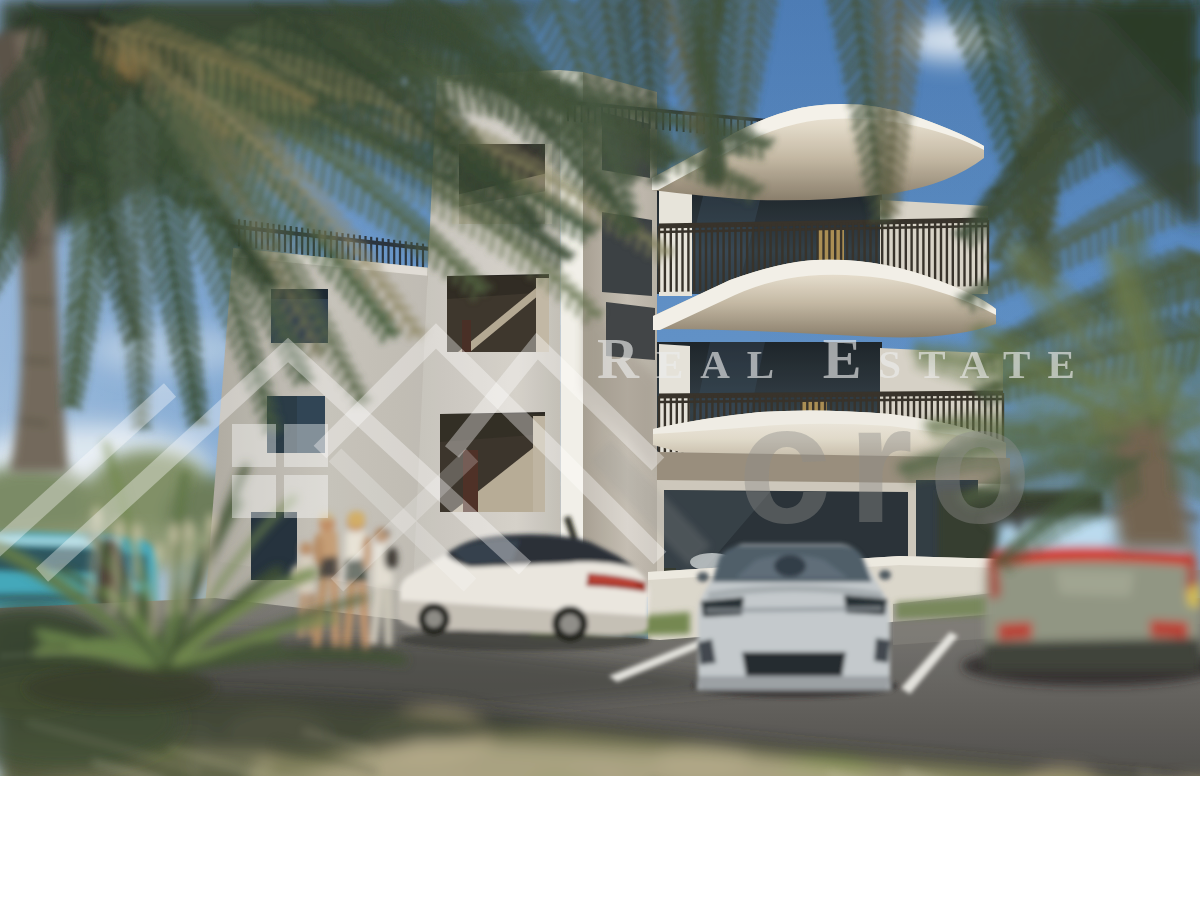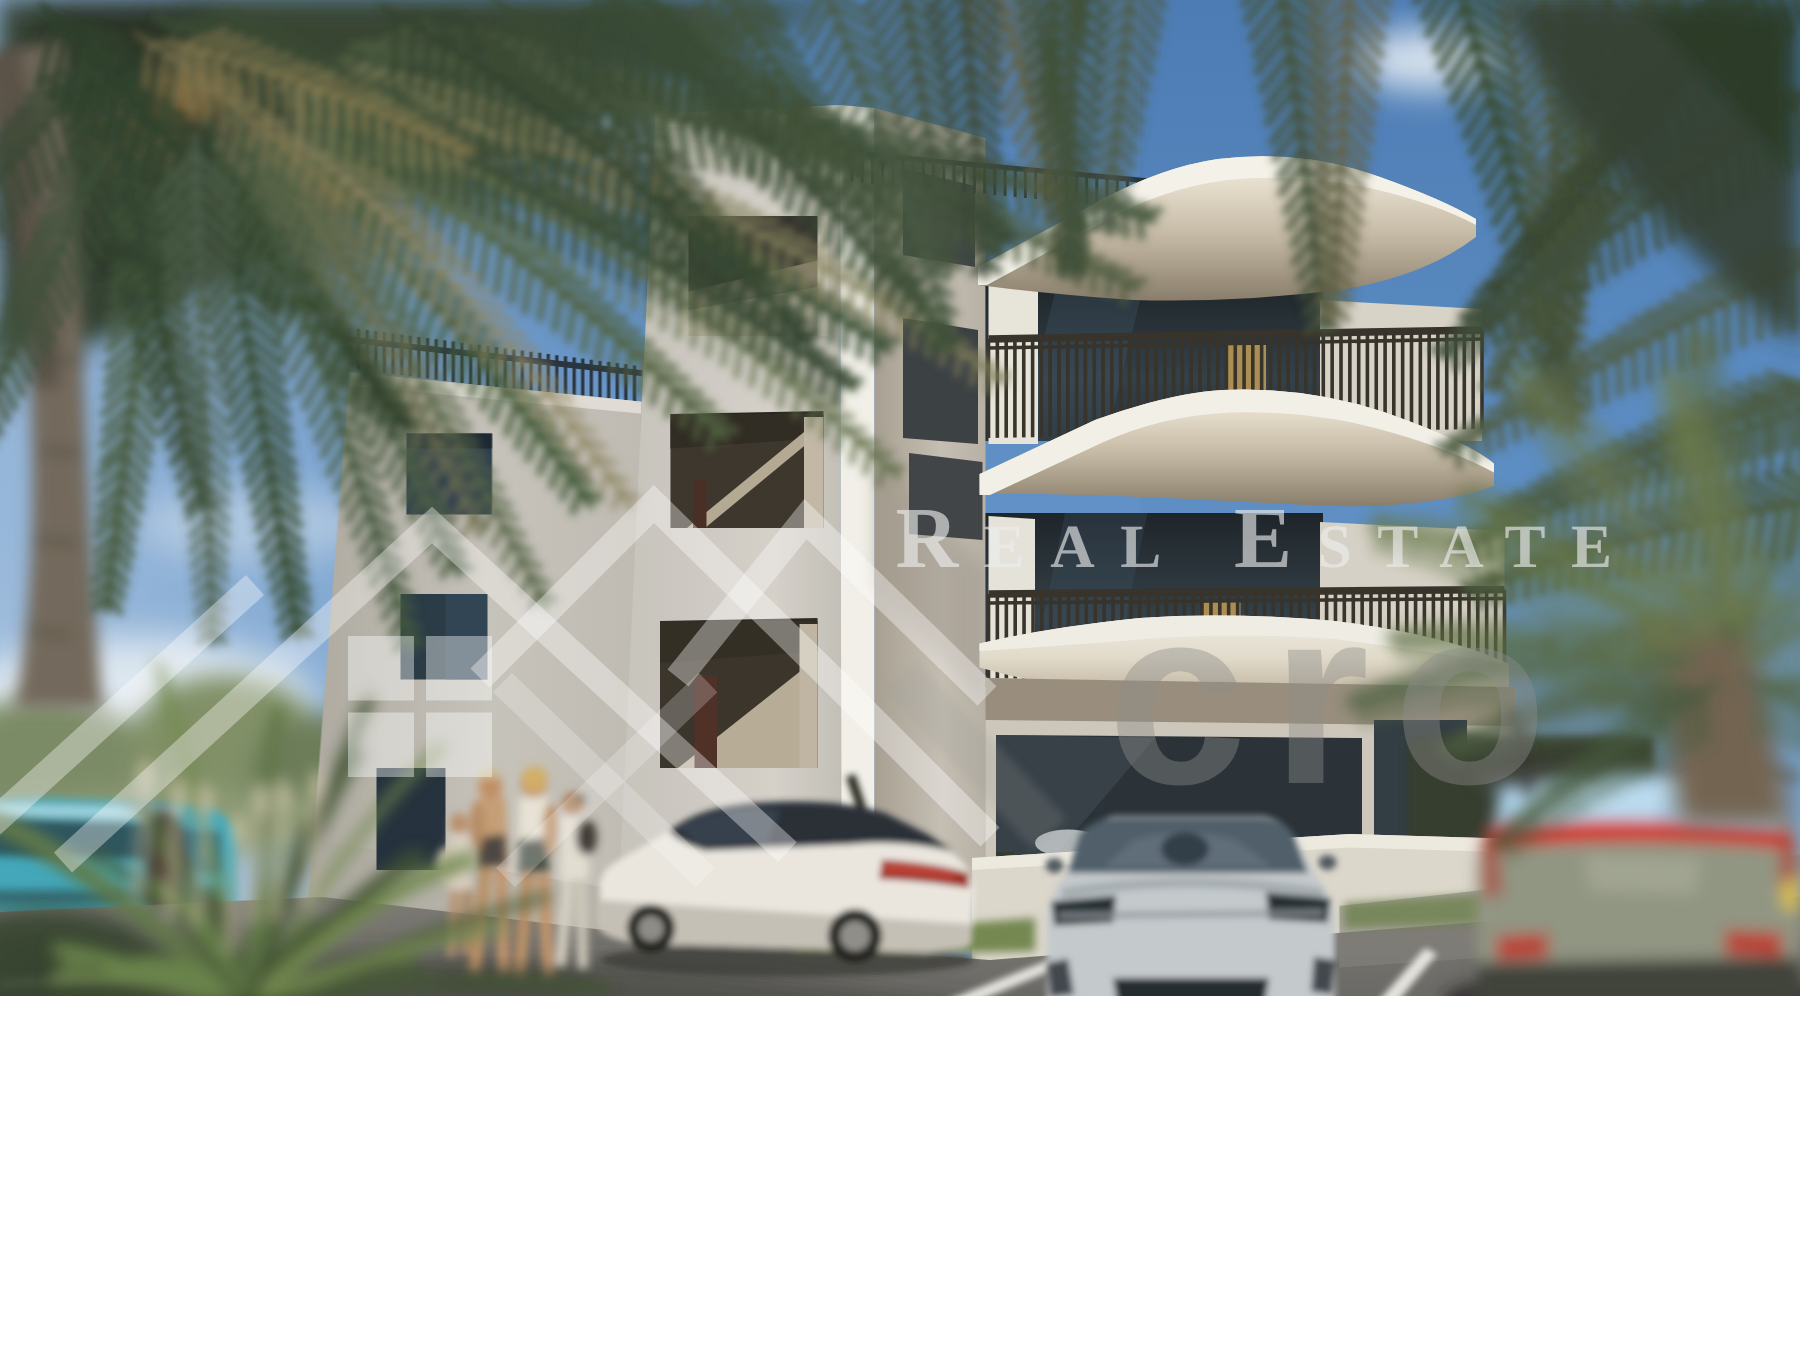--- a/index.html
+++ b/index.html
@@ -1,17 +1,17 @@
 <!DOCTYPE html>
 <html><head>
 <meta charset="utf-8">
 <title>Apartment building</title>
 <style>
 html,body{margin:0;padding:0;background:#fff}
-#scene{position:relative;width:1200px;height:664px;overflow:hidden;font-family:"Liberation Sans",sans-serif}
+#scene{position:relative;width:1200px;height:776px;overflow:hidden;font-family:"Liberation Sans",sans-serif}
 </style>
 </head>
 <body>
 
 <div id="scene">
 <svg width="1200" height="900" viewBox="0 0 1200 900">
 <defs>
 <linearGradient id="sky" x1="0" y1="0" x2="0" y2="1">
           <stop offset="0" stop-color="#4a7cb8"></stop>
           <stop offset="0.4" stop-color="#5c8ec5"></stop>

